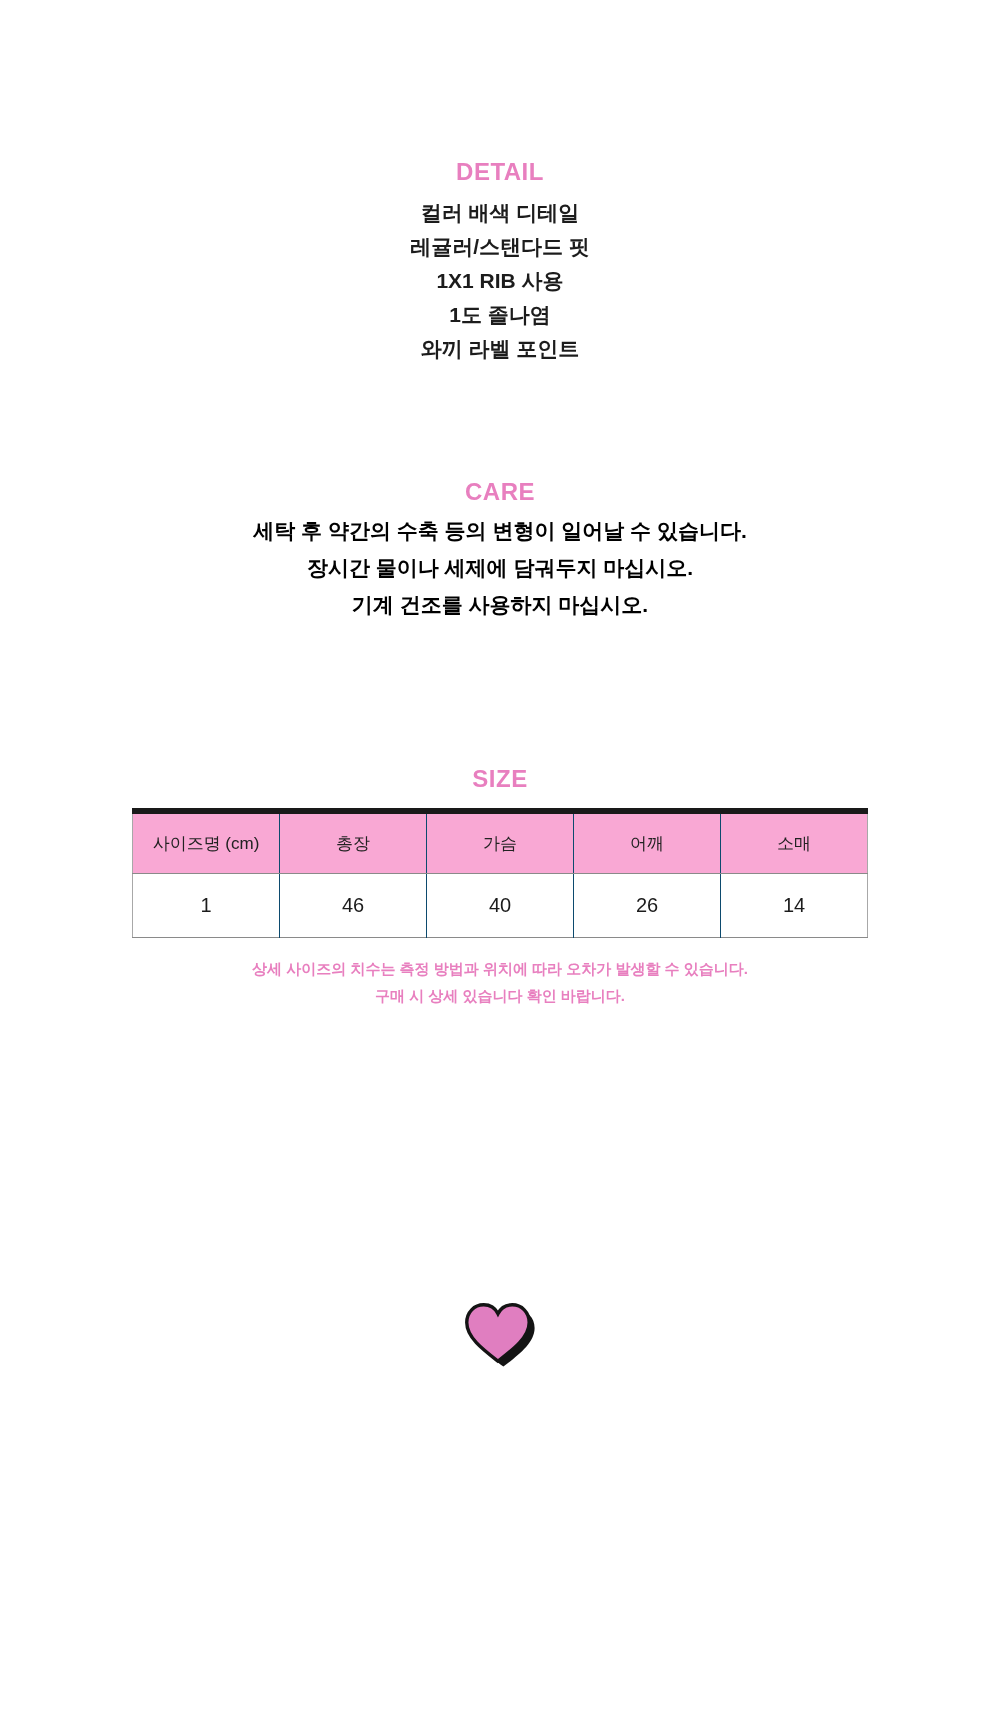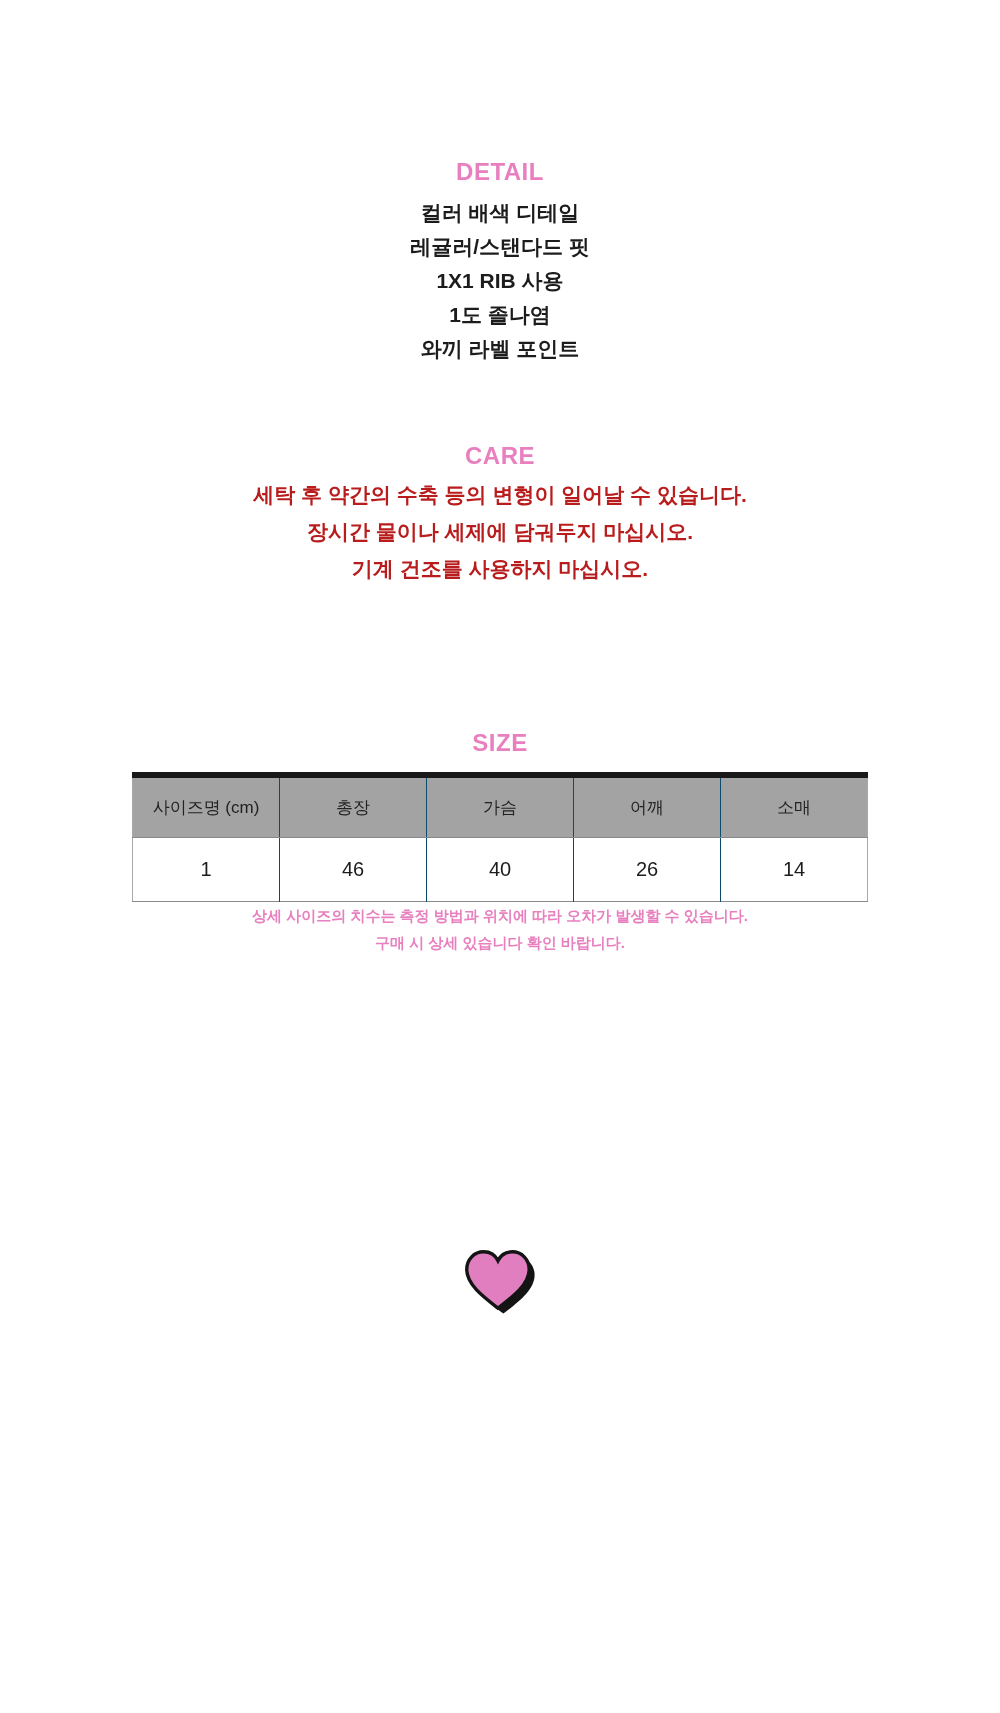--- a/index.html
+++ b/index.html
@@ -25,63 +25,63 @@
     color:#e87fbf;
   }
   .sec-detail { padding-top:158px; }
   .detail-lines { margin-top:10px; }
   .detail-lines p {
     font-size:21px;
     font-weight:700;
     line-height:34px;
     color:#1c1c1c;
   }
-  .sec-care { margin-top:76px; }
+  .sec-care { margin-top:112px; }
   .care-lines { margin-top:6px; }
   .care-lines p {
     font-size:21px;
     font-weight:700;
     line-height:37px;
-    color:#b91c1c;
+    color:#000000;
   }
   .sec-size { margin-top:142px; }
   table.size-table {
     width:736px;
     margin:15px auto 0 auto;
     border-collapse:collapse;
     border-top:6px solid #191919;
     border-left:1px solid #a8a8a8;
     border-right:1px solid #a8a8a8;
     border-bottom:1px solid #8a8a8a;
     table-layout:fixed;
   }
   table.size-table th {
     width:20%;
     height:62px;
-    background:#a3a3a3;
+    background:#f9a8d4;
     font-size:17px;
     font-weight:400;
     color:#222222;
     border-bottom:1px solid #8a8a8a;
     vertical-align:middle;
     text-align:center;
   }
   table.size-table td {
     width:20%;
     height:64px;
     background:#ffffff;
     font-size:20px;
     font-weight:400;
     color:#1c1c1c;
     vertical-align:middle;
     text-align:center;
   }
   table.size-table th + th,
   table.size-table td + td { border-left:1px solid #0c4a6e; }
-  .size-notes { }
+  .size-notes { margin-top:17px; }
   .size-notes p {
     font-size:15px;
     font-weight:700;
     line-height:27px;
     color:#e87fbf;
   }
   .footer-logo { margin-top:290px; }
   .footer-logo svg { display:inline-block; }
 </style>
 </head>

